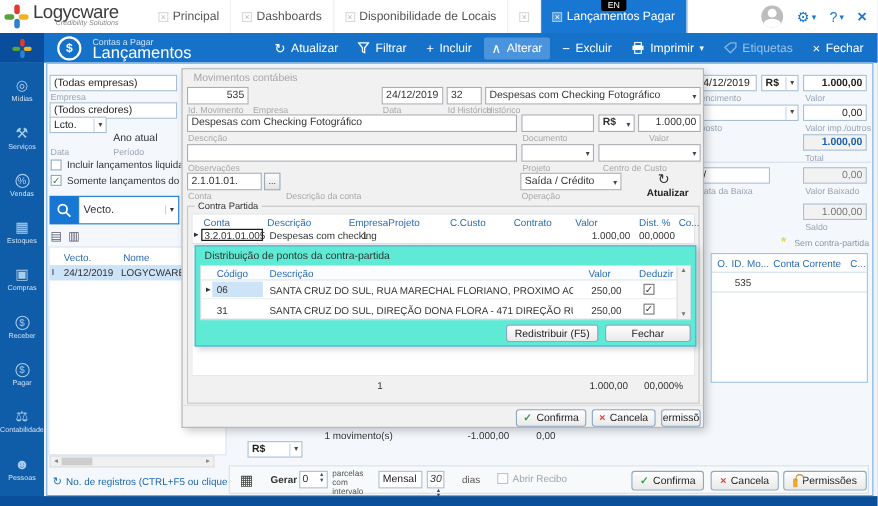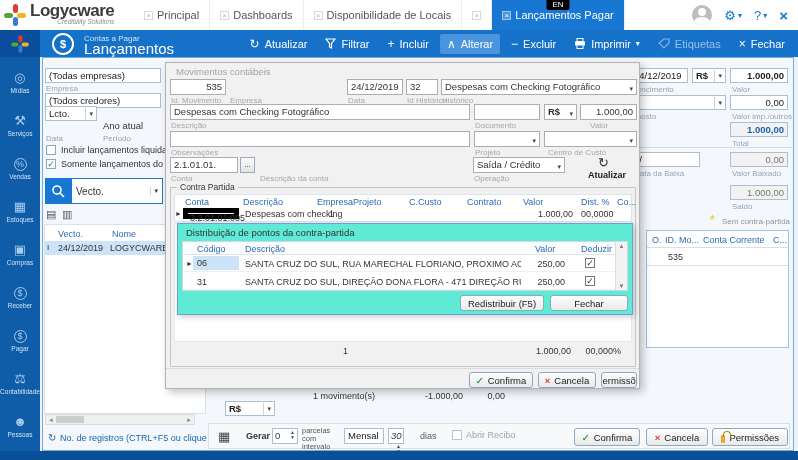--- a/index.html
+++ b/index.html
@@ -9,21 +9,21 @@
 
   
   .topbar{position:absolute;left:0;top:0;width:798px;height:30px;background:#fff;display:flex;align-items:center;}
   .logo{display:flex;align-items:center;margin-left:4px;width:130px;}
   .logo-mark{position:relative;width:22px;height:22px;margin-right:4px;}
   .logo-mark i{position:absolute;border-radius:3px;}
   .logo-mark .p1{left:9px;top:0;width:5px;height:9px;background:#e23b2e;}
   .logo-mark .p2{left:9px;bottom:0;width:5px;height:9px;background:#2e7fd2;}
   .logo-mark .p3{left:0;top:9px;width:9px;height:5px;background:#57a33c;}
   .logo-mark .p4{right:0;top:9px;width:9px;height:5px;background:#f0b421;}
-  .brand-name{font-size:17px;font-weight:bold;color:#3c3c3c;letter-spacing:-.5px;line-height:12px;}
+  .brand-name{font-size:17px;font-weight:normal;color:#3c3c3c;letter-spacing:-.5px;line-height:12px;}
   .brand-tag{font-size:6.5px;color:#8a8a8a;font-style:italic;text-align:right;margin-top:1px;}
   .tabs{display:flex;align-items:stretch;height:30px;}
   .tab{display:flex;align-items:center;gap:4px;padding:0 10px;font-size:11px;color:#555;border-right:1px solid #eee;cursor:default;}
   .tab .tabx{font-size:8px;color:#b5b5b5;border:1px solid #d8d8d8;width:9px;height:9px;line-height:7px;text-align:center;}
   .tab.active{background:#1777d2;color:#fff;position:relative;}
   .tab.active .tabx{color:#fff;border-color:#9cc6ef;background:#4e97de;}
   .en-badge{position:absolute;left:50%;top:-1px;transform:translateX(-50%);background:#000;color:#fff;
             font-size:8px;padding:1px 6px;border-radius:2px;}
   .top-right{margin-left:auto;display:flex;align-items:center;gap:12px;margin-right:10px;color:#1777d2;}
   .avatar{width:20px;height:20px;border-radius:50%;background:#bdbdbd;position:relative;overflow:hidden;}
@@ -365,21 +365,21 @@
 
   <div style="position:absolute;left:646px;top:230px;width:143px;height:118px;background:#fff;border:1px solid #9cc3e8;"></div>
   <div class="gridhead" style="left:652px;top:235px;">O.</div>
   <div class="gridhead" style="left:665px;top:235px;">ID. Mo...</div>
   <div class="gridhead" style="left:703px;top:235px;">Conta Corrente</div>
   <div class="gridhead" style="left:773px;top:235px;">C...</div>
   <div class="hr" style="left:647px;top:247px;width:141px;"></div>
   <div class="cell" style="left:668px;top:252px;">535</div>
   <div class="hr" style="left:647px;top:265px;width:141px;"></div>
 
-  <div class="cell" style="left:313px;top:391px;">1 movimento(s)</div>
+  <div class="cell" style="left:295px;top:391px;">1 movimento(s)</div>
   <div class="cell num" style="left:413px;top:391px;width:50px;">-1.000,00</div>
   <div class="cell num" style="left:475px;top:391px;width:30px;">0,00</div>
 
   <div class="fld" style="left:225px;top:401px;width:50px;">
     <span style="font-weight:bold;">R$</span>
     <span class="caret">▾</span>
   </div>
 
   <div style="position:absolute;left:208px;top:423px;width:582px;height:26px;background:#f7f9fb;border:1px solid #d7e0ea;"></div>
   <span class="cell" style="left:218px;top:429px;font-size:13px;color:#444;">▦</span>
@@ -479,21 +479,21 @@
       <div class="gridhead" style="left:72px;top:9px;">Descrição</div>
       <div class="gridhead" style="left:146px;top:9px;">Empresa</div>
       <div class="gridhead" style="left:182px;top:9px;">Projeto</div>
       <div class="gridhead" style="left:238px;top:9px;">C.Custo</div>
       <div class="gridhead" style="left:296px;top:9px;">Contrato</div>
       <div class="gridhead" style="left:352px;top:9px;">Valor</div>
       <div class="gridhead" style="left:410px;top:9px;">Dist. %</div>
       <div class="gridhead" style="left:446px;top:9px;">Co...</div>
       <div>
         <span class="cell" style="left:4px;top:22px;font-size:7px;">►</span>
-        <span class="cell" style="left:12px;top:20px;width:56px;border:5px solid #000000;background:#fff;padding:0 2px;height:11px;">3.2.01.01.005</span>
+        <span class="cell" style="left:12px;top:20px;width:56px;border:1px solid #000000;background:#fff;padding:0 2px;height:11px;">3.2.01.01.005</span>
         <span class="cell" style="left:74px;top:21px;">Despesas com checking</span>
         <span class="cell" style="left:158px;top:21px;">1</span>
         <span class="cell num" style="left:330px;top:21px;width:72px;">1.000,00</span>
         <span class="cell" style="left:410px;top:21px;">00,0000</span>
       </div>
       <div style="position:absolute;left:3px;top:36px;right:3px;bottom:24px;background:#fff;border:1px solid #e3e8ee;"></div>
       <div class="cell" style="left:172px;bottom:10px;">1</div>
       <div class="cell" style="right:64px;bottom:10px;">1.000,00</div>
       <div class="cell" style="right:14px;bottom:10px;">00,000%</div>
     </div>

